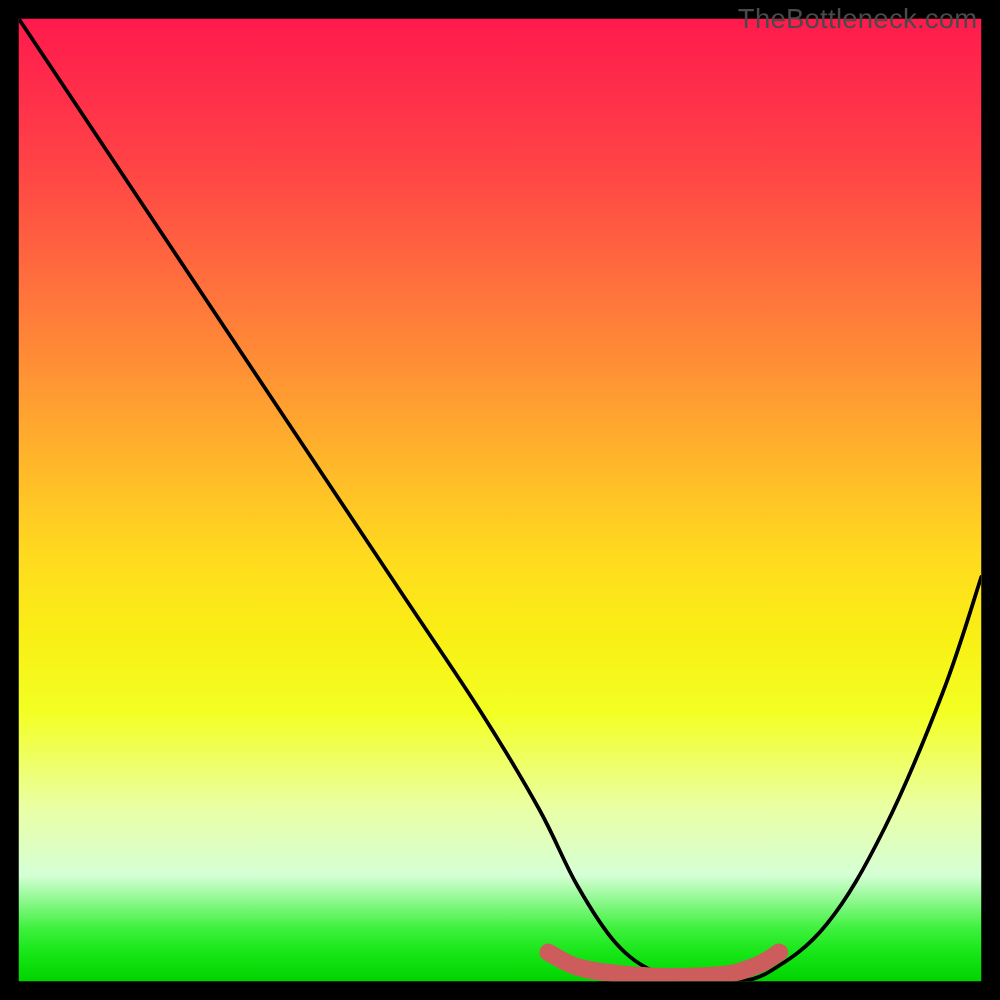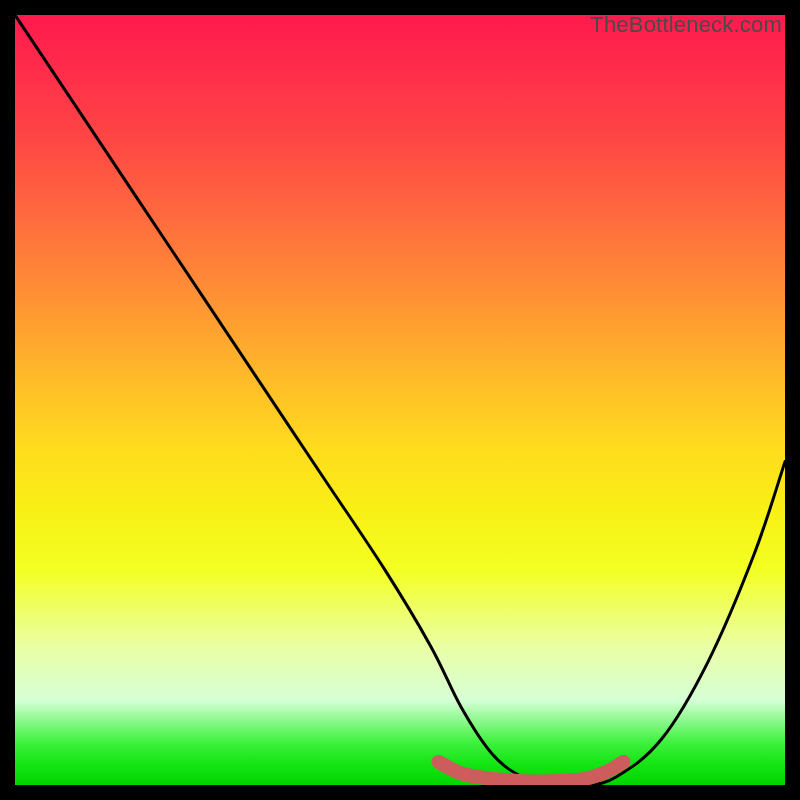--- a/index.html
+++ b/index.html
@@ -28,21 +28,21 @@
       #f3ff22 72%,
       #eaffa5 82%,
       #d5ffd5 89%,
       #3ef13e 94.5%,
       #17e617 97%,
       #00d400 100%
     );
   }
   .watermark {
     position: absolute;
-    top: 12px;
+    top: 2px;
     right: 18px;
     font-family: Arial, Helvetica, sans-serif;
     font-size: 22px;
     color: #4a4a4a;
     letter-spacing: 0.2px;
   }
   svg.curve {
     position: absolute;
     left: 0; top: 0;
     width: 770px;

